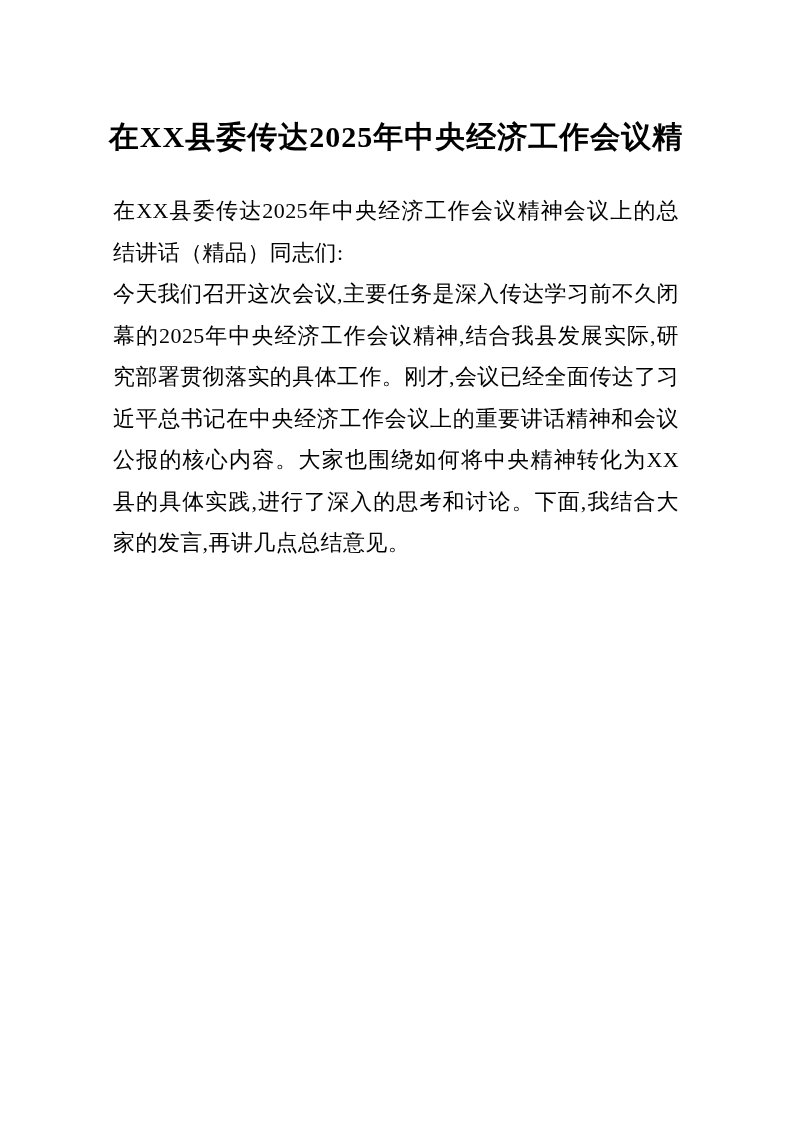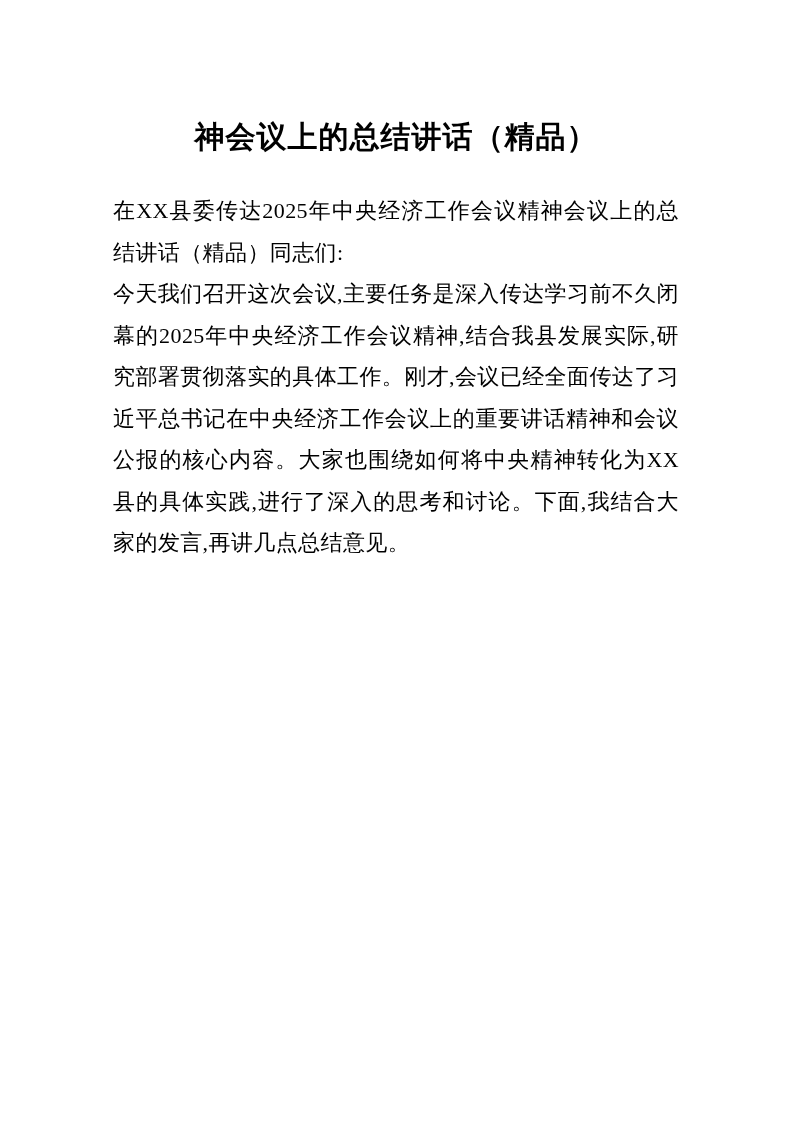--- a/index.html
+++ b/index.html
@@ -46,21 +46,21 @@
     margin: 0;
     padding: 0;
   }
 </style>
 </head>
 <body>
 
 <div class="page">
 
   <div class="title">
-    <div class="title-line">神会议上的总结讲话（精品）</div>
+    <div class="title-line">在XX县委传达2025年中央经济工作会议精</div>
   </div>
 
   <div class="body">
     <p class="para">在XX县委传达2025年中央经济工作会议精神会议上的总结讲话（精品）同志们:</p>
     <p class="para">今天我们召开这次会议,主要任务是深入传达学习前不久闭幕的2025年中央经济工作会议精神,结合我县发展实际,研究部署贯彻落实的具体工作。刚才,会议已经全面传达了习近平总书记在中央经济工作会议上的重要讲话精神和会议公报的核心内容。大家也围绕如何将中央精神转化为XX县的具体实践,进行了深入的思考和讨论。下面,我结合大家的发言,再讲几点总结意见。</p>
   </div>
 
 </div>
 
 </body></html>

